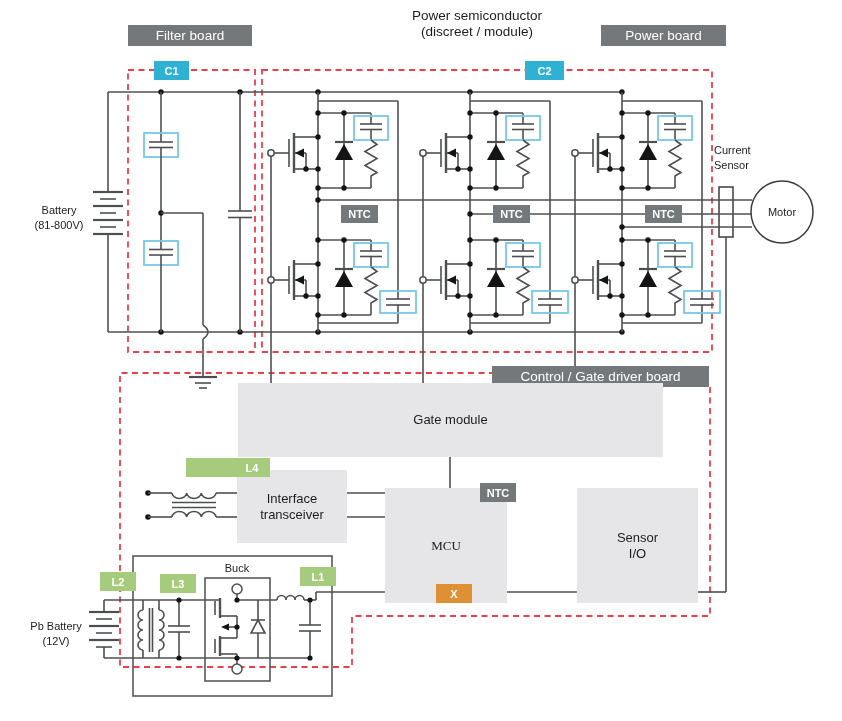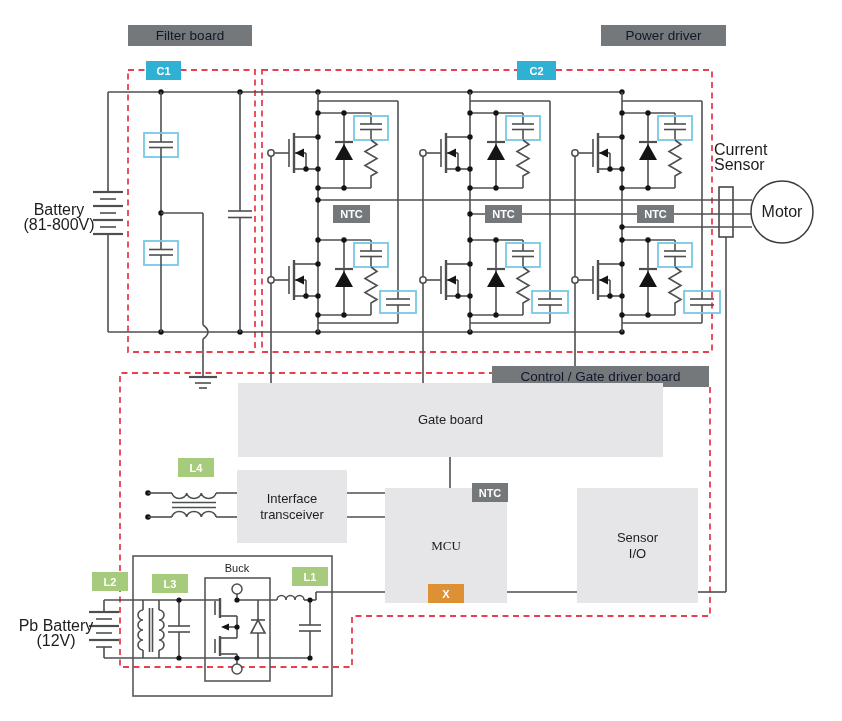--- a/index.html
+++ b/index.html
@@ -16,27 +16,27 @@
   .w24{stroke-width:2.4;}
   .wb{stroke-width:2.2;}
   .dot{fill:#141414;stroke:none;}
   .fillb{fill:#141414;stroke:none;}
   .open{fill:#fff;stroke:var(--wire);stroke-width:1.5;}
   .dash{stroke:var(--outline_red);stroke-width:1.8;fill:none;stroke-dasharray:6 4.5;}
   .blue{stroke:var(--snubber_blue);stroke-width:1.8;fill:none;}
   .box{stroke:#58595b;stroke-width:1.6;fill:none;}
   .sym{stroke:#3c3c3c;stroke-width:1.5;fill:#fff;}
   
-  .lbl{position:absolute;color:var(--text_dark);font-size:16px;line-height:14.5px;
+  .lbl{position:absolute;color:var(--text_dark);font-size:11px;line-height:14.5px;
        white-space:pre-line;}
   .center{text-align:center;}
-  .board-badge{position:absolute;background:var(--badge_gray);color:#0f172a;
+  .board-badge{position:absolute;background:var(--badge_gray);color:#ffffff;
        display:flex;align-items:center;justify-content:center;font-size:13.5px;}
   .tag{position:absolute;color:#fff;font-weight:bold;font-size:11px;
-       display:flex;align-items:center;justify-content:center;}
+       display:flex;align-items:center;justify-content:center;margin-left:8px;}
   .cyan{background:var(--badge_cyan);} .green{background:var(--badge_green);}
   .gray{background:var(--badge_gray);} .orange{background:var(--badge_orange);}
   .block{position:absolute;background:var(--block_gray);color:var(--text_dark);
        display:flex;align-items:center;justify-content:center;font-size:13px;
        line-height:16px;text-align:center;white-space:pre-line;}
   .title{font-size:13.5px;line-height:16px;}
 </style>
 </head>
 <body>
 
@@ -281,47 +281,49 @@
         <circle class="dot" cx="310" cy="658" r="2.6"></circle>
   </g>
   <g>
     <line class="w" x1="316" y1="600" x2="316" y2="592"></line>
     <line class="w" x1="316" y1="592" x2="385" y2="592"></line>
     <line class="w" x1="507" y1="592" x2="577" y2="592"></line>
     <line class="w" x1="698" y1="592" x2="726" y2="592"></line>
   </g>
 </svg>
 
+<div class="lbl center title" style="left:357px;top:8px;width:240px;">Power semiconductor
+(discreet / module)</div>
 
 <div class="board-badge" style="left:128px;top:25px;width:124px;height:21px;">Filter board</div>
-<div class="board-badge" style="left:601px;top:25px;width:125px;height:21px;">Power driver</div>
+<div class="board-badge" style="left:601px;top:25px;width:125px;height:21px;">Power board</div>
 <div class="board-badge" style="left:492px;top:366px;width:217px;height:21px;">Control / Gate driver board</div>
 
 <div class="tag cyan" style="left:146px;top:61px;width:35px;height:19px;">C1</div>
 <div class="tag cyan" style="left:517px;top:61px;width:39px;height:19px;">C2</div>
 
 <div class="lbl center" style="left:18px;top:203px;width:82px;">Battery
 (81-800V)</div>
 
 <div class="tag gray" style="left:333px;top:205px;width:37px;height:18px;">NTC</div>
 <div class="tag gray" style="left:485px;top:205px;width:37px;height:18px;">NTC</div>
 <div class="tag gray" style="left:637px;top:205px;width:37px;height:18px;">NTC</div>
 
 <div class="lbl" style="left:714px;top:143px;width:64px;">Current
 Sensor</div>
 <div class="lbl center" style="left:757px;top:205px;width:50px;">Motor</div>
 
-<div class="block" style="left:238px;top:383px;width:425px;height:74px;">Gate board</div>
+<div class="block" style="left:238px;top:383px;width:425px;height:74px;">Gate module</div>
 <div class="block" style="left:237px;top:470px;width:110px;height:73px;">Interface
 transceiver</div>
 <div class="block" style="left:385px;top:488px;width:122px;height:115px;font-family:Liberation Serif, serif;">MCU</div>
 <div class="block" style="left:577px;top:488px;width:121px;height:115px;">Sensor
 I/O</div>
 
-<div class="tag green" style="left:178px;top:458px;width:36px;height:19px;">L4</div>
+<div class="tag green" style="left:178px;top:458px;width:36px;height:19px;padding-left:48px;">L4</div>
 <div class="tag gray" style="left:472px;top:483px;width:36px;height:19px;">NTC</div>
 <div class="tag orange" style="left:428px;top:584px;width:36px;height:19px;">X</div>
 
 <div class="tag green" style="left:92px;top:572px;width:36px;height:19px;">L2</div>
 <div class="tag green" style="left:152px;top:574px;width:36px;height:19px;">L3</div>
 <div class="tag green" style="left:292px;top:567px;width:36px;height:19px;">L1</div>
 <div class="lbl center" style="left:205px;top:561px;width:64px;font-size:11px;">Buck</div>
 <div class="lbl center" style="left:16px;top:619px;width:80px;">Pb Battery
 (12V)</div>
 

